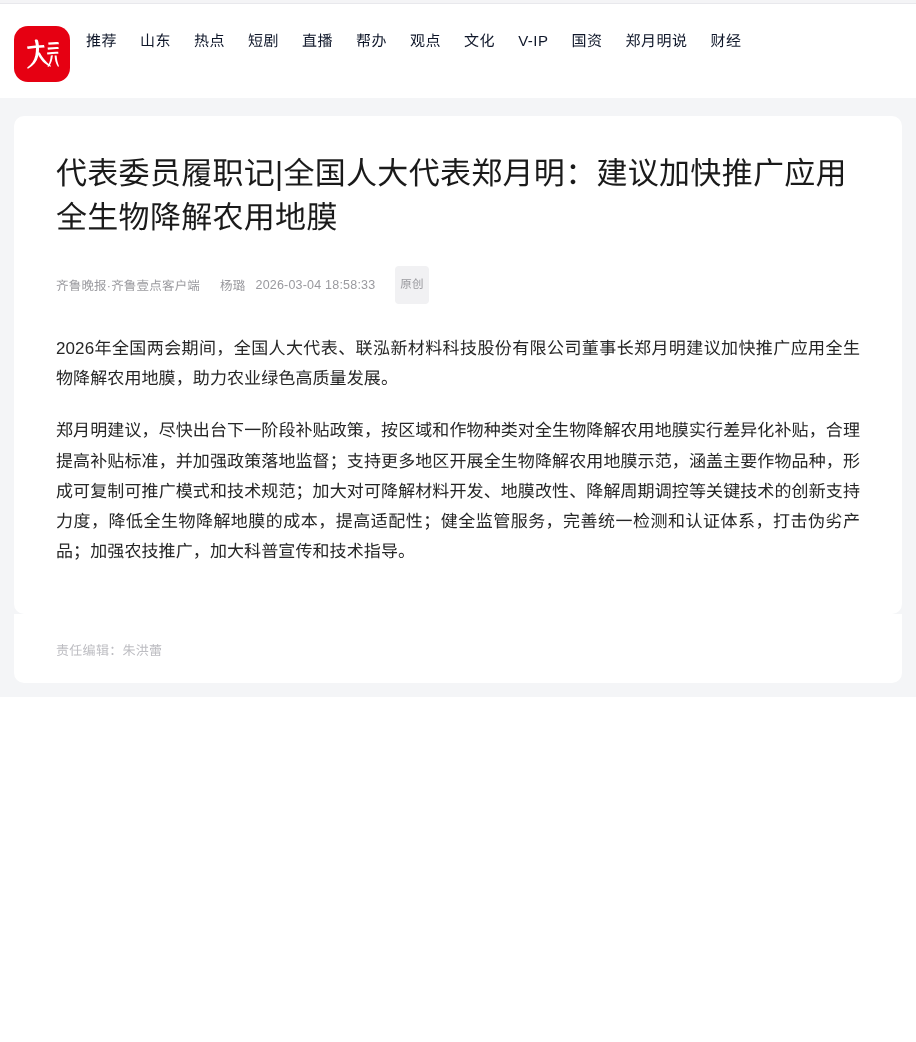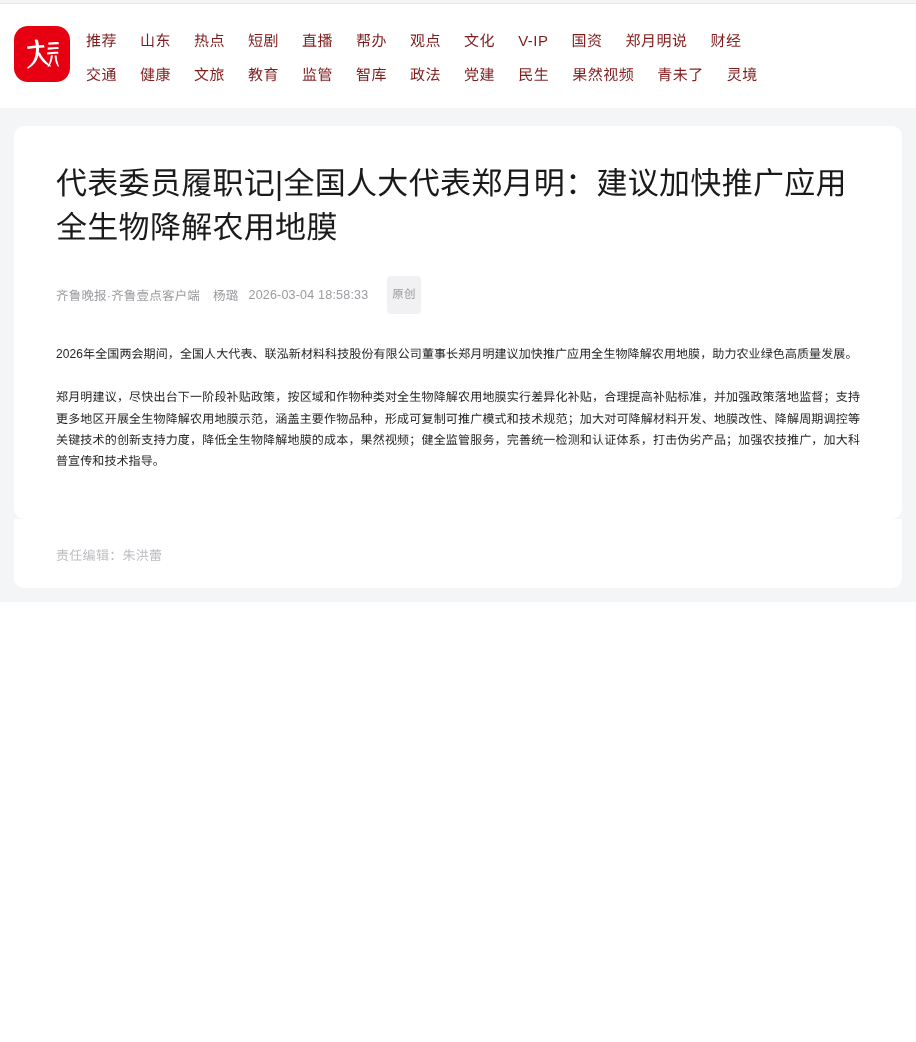--- a/index.html
+++ b/index.html
@@ -60,21 +60,21 @@
   }
   .nav-row {
     display: flex;
     flex-wrap: nowrap;
     align-items: center;
     height: 34px;
   }
   .nav-item {
     font-size: 15px;
     line-height: 34px;
-    color: #7f1d1d;
+    color: #0f172a;
     letter-spacing: 0.5px;
     margin-right: 23px;
     white-space: nowrap;
     cursor: pointer;
   }
 
   
   .card-zone {
     background: #f4f5f7;
     padding-top: 18px;
@@ -96,34 +96,35 @@
     margin: 0 0 26px 0;
   }
   .meta-row {
     display: flex;
     align-items: center;
     font-size: 12.5px;
     color: #9a9a9f;
     margin-bottom: 30px;
     letter-spacing: 0.2px;
   }
-  .meta-source { }
+  .meta-source { margin-right: 7px; }
   .meta-author { margin-right: 10px; margin-left: 13px; }
-  .meta-time { margin-right: 19px; }
+  .meta-time { margin-right: 12px; }
   .meta-badge {
     display: inline-block;
     background: #f1f1f3;
     color: #9a9a9f;
     font-size: 11.5px;
     padding: 12px 5px;
     border-radius: 4px;
     line-height: 1.2;
+    margin-left: 8px;
   }
   .body-text p {
-    font-size: 12px;
+    font-size: 17px;
     line-height: 1.78;
     color: #262626;
     margin: 0 0 22px 0;
     text-align: justify;
     letter-spacing: 0.1px;
   }
   .body-text p:last-child { margin-bottom: 0; }
   .signoff {
     font-size: 17px;
     line-height: 1.78;
@@ -177,55 +178,41 @@
           <span class="nav-item">直播</span>
           <span class="nav-item">帮办</span>
           <span class="nav-item">观点</span>
           <span class="nav-item">文化</span>
           <span class="nav-item">V-IP</span>
           <span class="nav-item">国资</span>
           <span class="nav-item">郑月明说</span>
           <span class="nav-item">财经</span>
         </div>
 
-        <div class="nav-row">
-          <span class="nav-item">交通</span>
-          <span class="nav-item">健康</span>
-          <span class="nav-item">文旅</span>
-          <span class="nav-item">教育</span>
-          <span class="nav-item">监管</span>
-          <span class="nav-item">智库</span>
-          <span class="nav-item">政法</span>
-          <span class="nav-item">党建</span>
-          <span class="nav-item">民生</span>
-          <span class="nav-item">果然视频</span>
-          <span class="nav-item">青未了</span>
-          <span class="nav-item">灵境</span>
-        </div>
 
 
       </nav>
     </div>
   </div>
 
   <div class="card-zone">
     <article class="article-card">
 
       <h1 class="headline">代表委员履职记|全国人大代表郑月明：建议加快推广应用全生物降解农用地膜</h1>
 
       <div class="meta-row">
         <span class="meta-source">齐鲁晚报·齐鲁壹点客户端</span>
         <span class="meta-author">杨璐</span>
         <span class="meta-time">2026-03-04 18:58:33</span>
         <span class="meta-badge">原创</span>
       </div>
 
       <div class="body-text">
         <p>2026年全国两会期间，全国人大代表、联泓新材料科技股份有限公司董事长郑月明建议加快推广应用全生物降解农用地膜，助力农业绿色高质量发展。</p>
-        <p>郑月明建议，尽快出台下一阶段补贴政策，按区域和作物种类对全生物降解农用地膜实行差异化补贴，合理提高补贴标准，并加强政策落地监督；支持更多地区开展全生物降解农用地膜示范，涵盖主要作物品种，形成可复制可推广模式和技术规范；加大对可降解材料开发、地膜改性、降解周期调控等关键技术的创新支持力度，降低全生物降解地膜的成本，果然视频；健全监管服务，完善统一检测和认证体系，打击伪劣产品；加强农技推广，加大科普宣传和技术指导。</p>
+        <p>郑月明建议，尽快出台下一阶段补贴政策，按区域和作物种类对全生物降解农用地膜实行差异化补贴，合理提高补贴标准，并加强政策落地监督；支持更多地区开展全生物降解农用地膜示范，涵盖主要作物品种，形成可复制可推广模式和技术规范；加大对可降解材料开发、地膜改性、降解周期调控等关键技术的创新支持力度，降低全生物降解地膜的成本，提高适配性；健全监管服务，完善统一检测和认证体系，打击伪劣产品；加强农技推广，加大科普宣传和技术指导。</p>
       </div>
 
 
     </article>
 
     <div class="editor-line">
       <span>责任编辑：</span><span>朱洪蕾</span>
     </div>
   </div>
 

